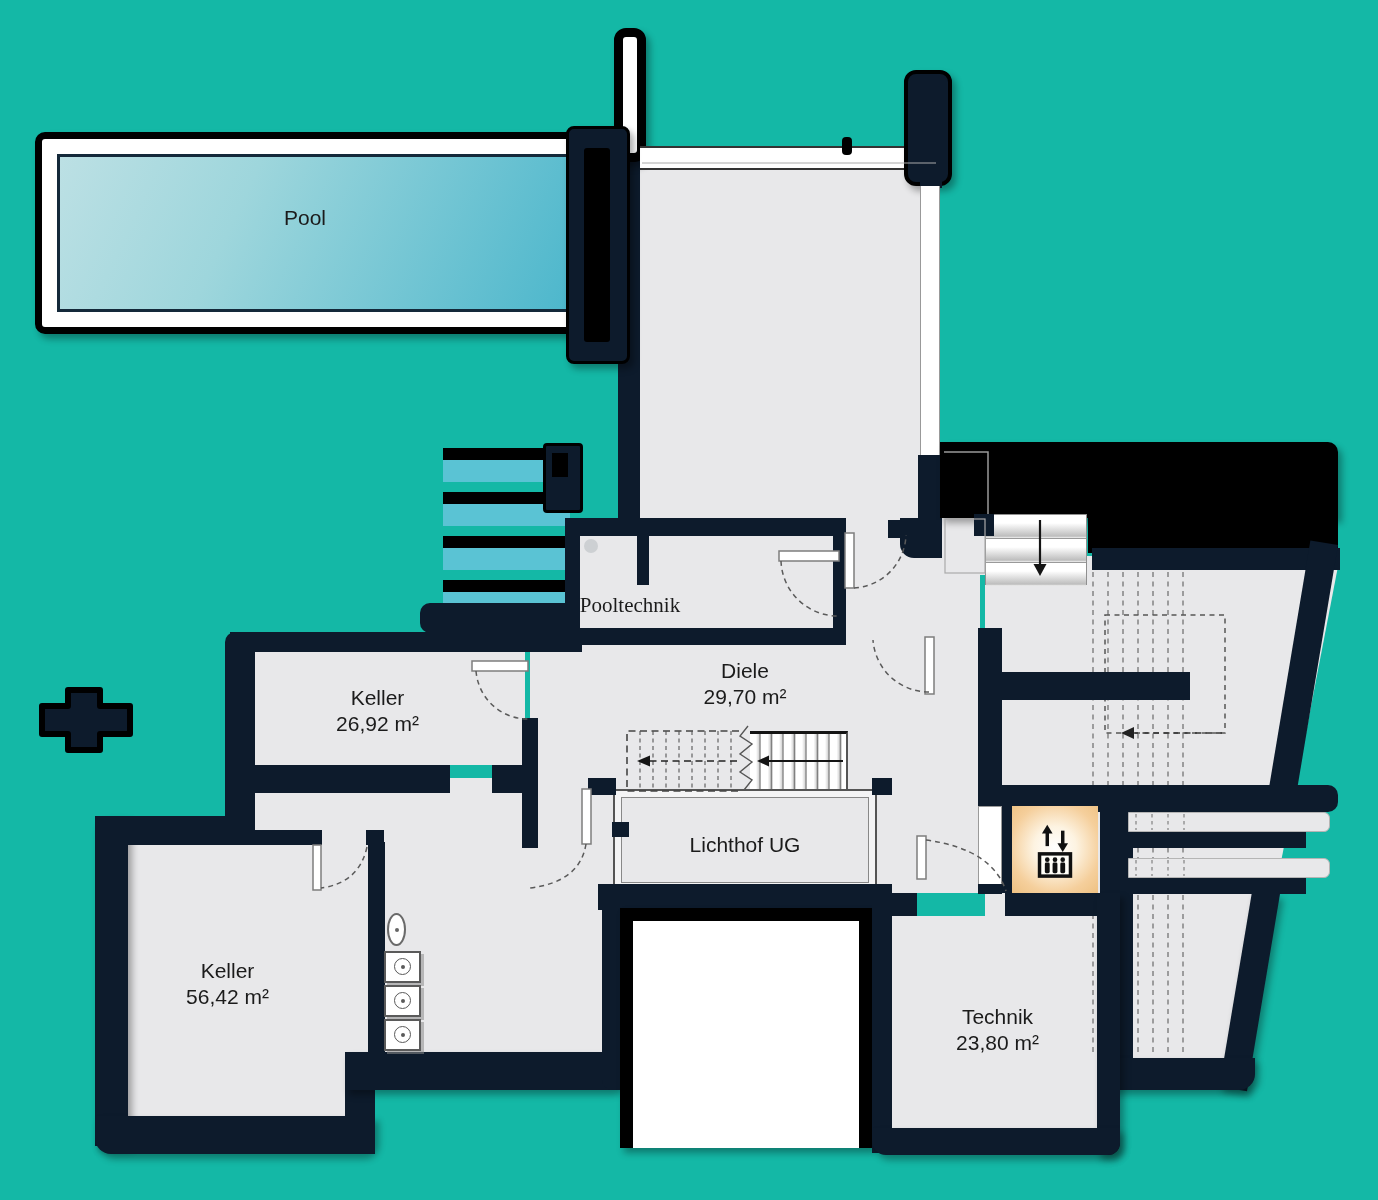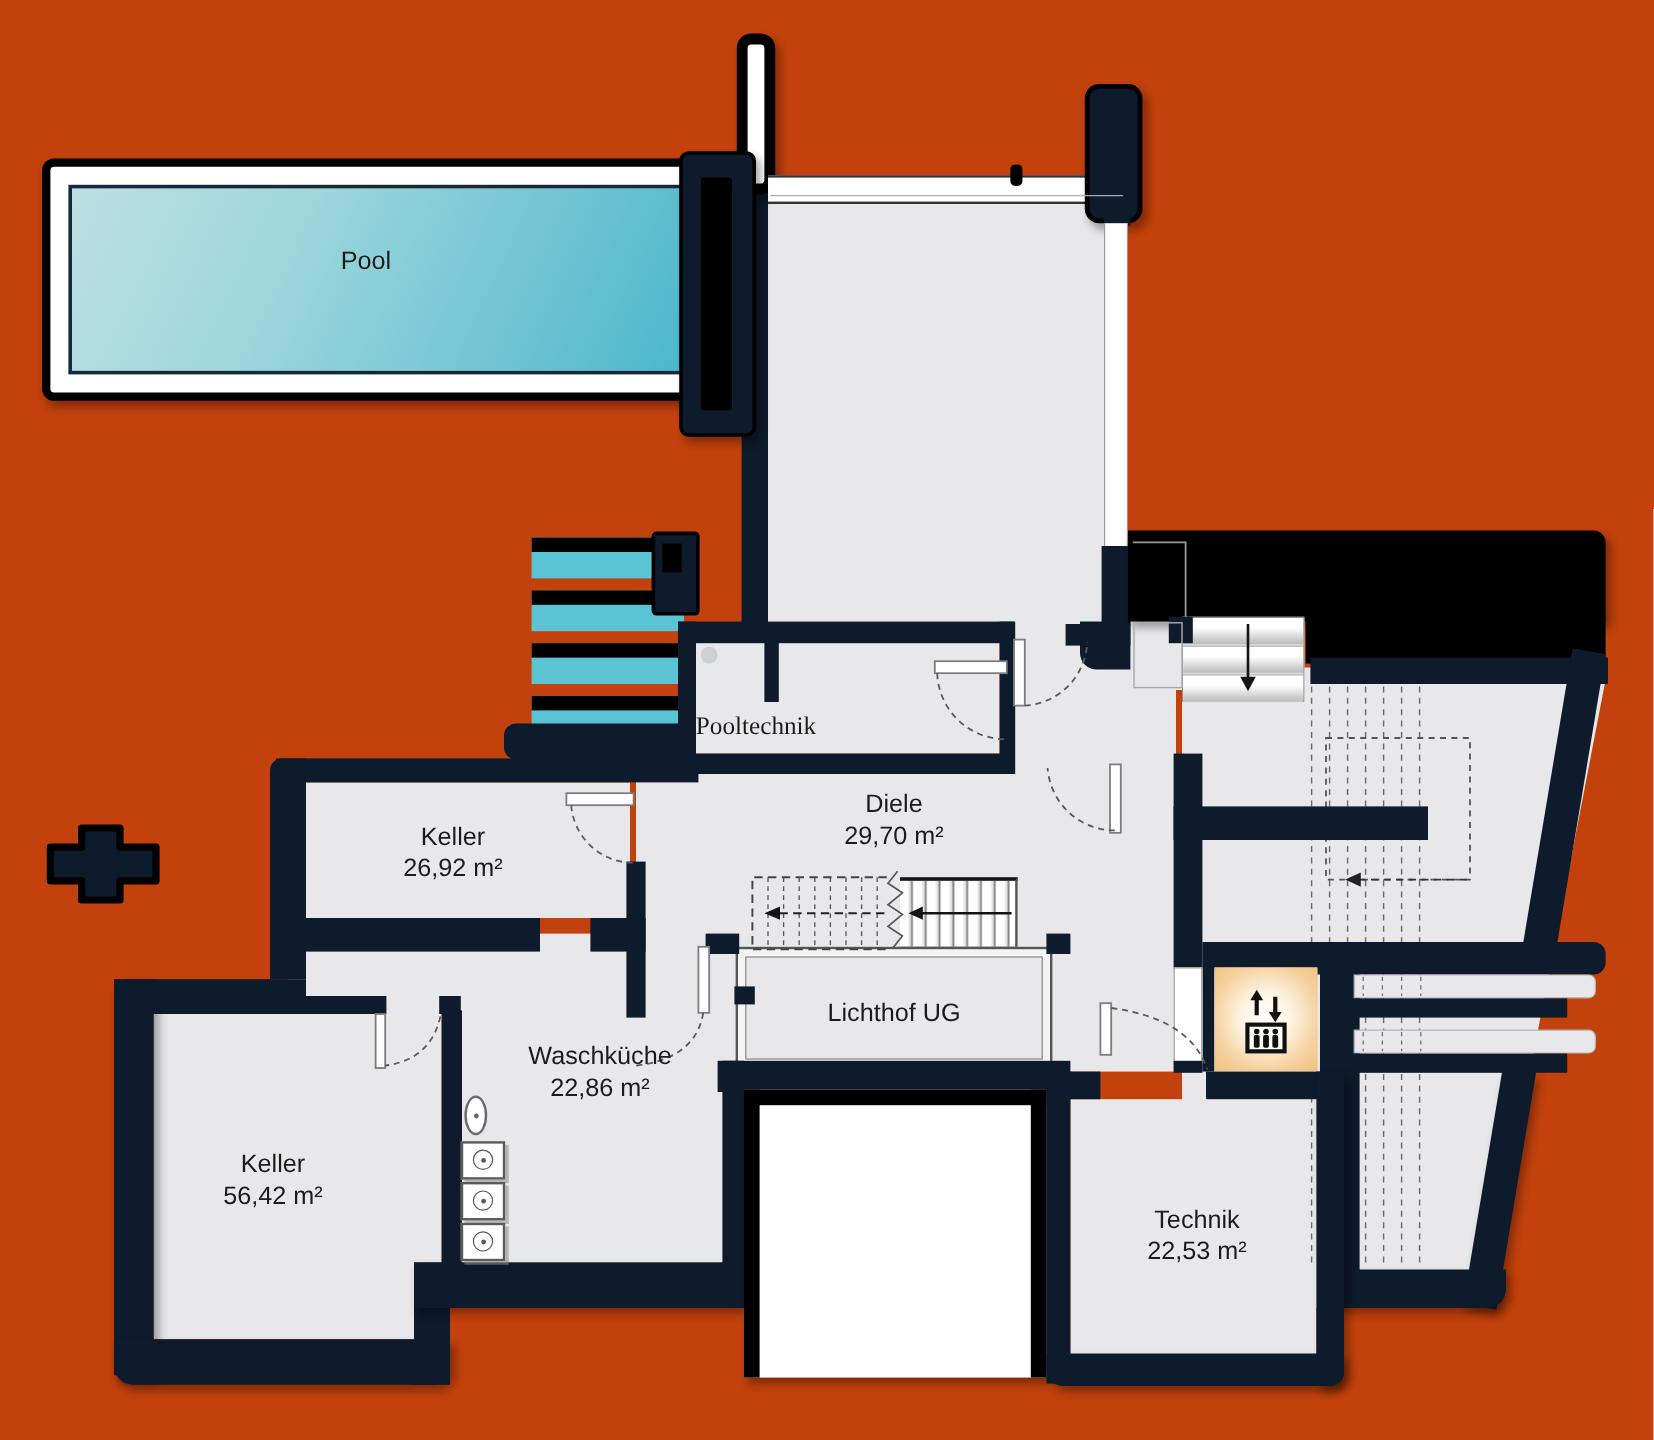--- a/index.html
+++ b/index.html
@@ -1,16 +1,16 @@
 <!DOCTYPE html>
 <html><head>
 <meta charset="utf-8">
 <style>
   html,body{margin:0;padding:0;background:#fff;}
-  #plan{position:relative;width:1378px;height:1200px;background:#c2410c;overflow:hidden;
+  #plan{position:relative;width:1378px;height:1200px;background:#14b8a6;overflow:hidden;
         font-family:"Liberation Sans",sans-serif;}
   .abs{position:absolute;}
   .navy{background:#0d1b2c;}
   .blackm{background:#000;}
   .floor{background:#e8e8ea;}
   .sh{box-shadow:4px 5px 7px rgba(0,0,0,.33);}
   .lbl{position:absolute;font-size:21px;line-height:26px;color:#1b1b1b;text-align:center;}
   .lbl span{display:block;}
   svg{position:absolute;left:0;top:0;pointer-events:none;}
   .washer{position:absolute;width:37px;height:32px;background:#fff;border:2px solid #5a5a5a;
@@ -269,26 +269,22 @@
     <span>Diele</span>
     <span>29,70 m²</span>
   </div>
   <div class="lbl" style="left:285px;top:685px;width:185px;">
     <span>Keller</span>
     <span>26,92 m²</span>
   </div>
   <div class="lbl" style="left:650px;top:832px;width:190px;">
     <span>Lichthof UG</span>
   </div>
-  <div class="lbl" style="left:395px;top:868px;width:210px;">
-    <span>Waschküche</span>
-    <span>22,86 m²</span>
-  </div>
   <div class="lbl" style="left:130px;top:958px;width:195px;">
     <span>Keller</span>
     <span>56,42 m²</span>
   </div>
   <div class="lbl" style="left:900px;top:1004px;width:195px;">
     <span>Technik</span>
-    <span>22,53 m²</span>
+    <span>23,80 m²</span>
   </div>
 
 </div>
 
 </body></html>

